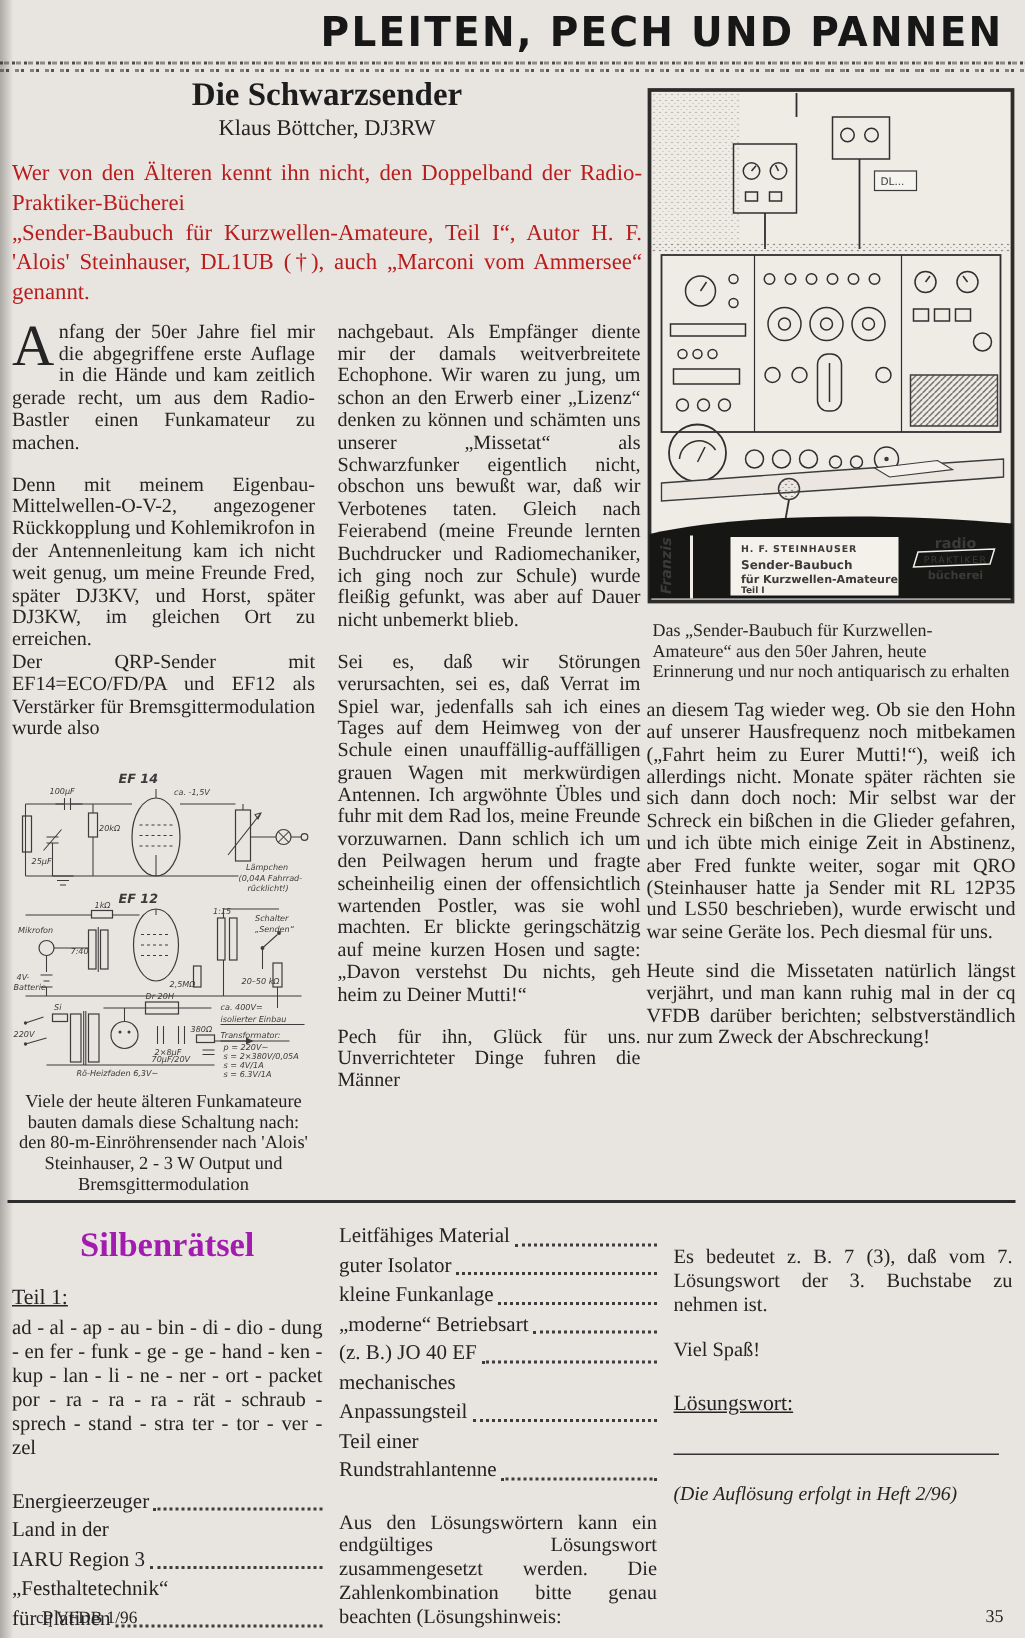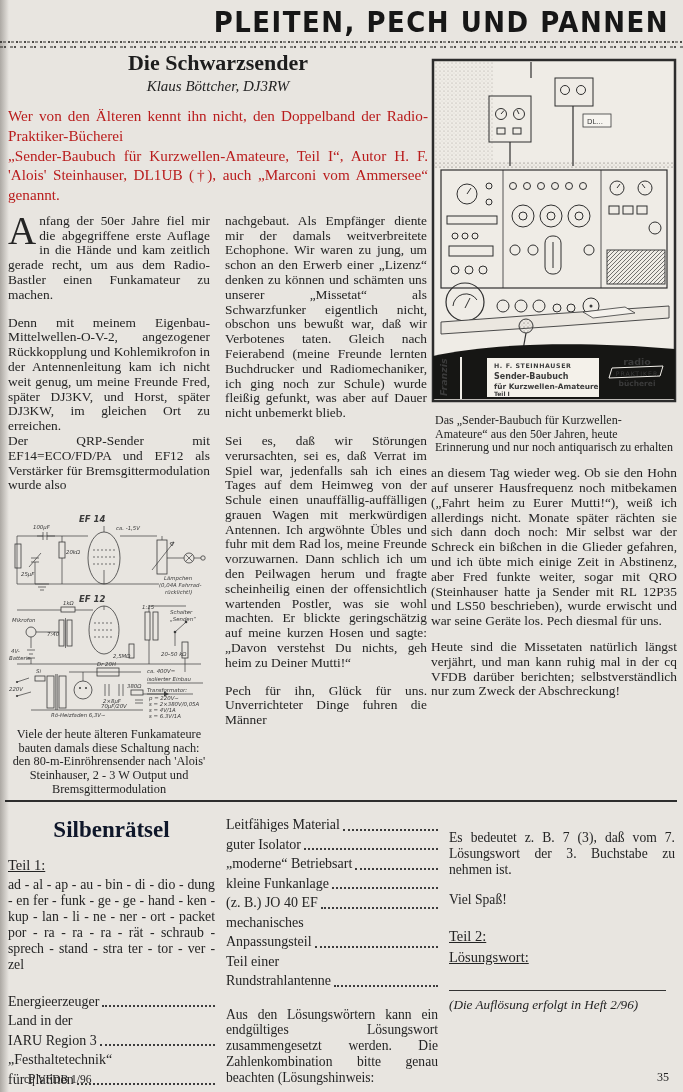--- a/index.html
+++ b/index.html
@@ -10,46 +10,46 @@
        background:linear-gradient(90deg,rgba(75,70,64,.38),rgba(75,70,64,0));pointer-events:none}
   .header-title{position:absolute;top:7px;right:14px;
        font-family:"DejaVu Sans",sans-serif;font-weight:bold;font-size:26px;
        letter-spacing:1.5px;color:#171717;transform:scaleY(1.06)}
   .rule-speckle{position:absolute;top:41px;left:0;width:683px;height:8px;
        background:
         repeating-linear-gradient(90deg,rgba(50,48,45,.85) 0 2px,rgba(50,48,45,0) 2px 3px,rgba(50,48,45,.5) 3px 6px,rgba(50,48,45,0) 6px 8px) 0 0/683px 2.2px no-repeat,
         repeating-linear-gradient(90deg,rgba(50,48,45,.55) 0 3px,rgba(50,48,45,0) 3px 4px,rgba(50,48,45,.8) 4px 6px,rgba(50,48,45,0) 6px 10px) 0 4.5px/683px 2.2px no-repeat}
   .left-main{position:absolute;top:50px;left:8px;width:420px}
   h1.article-title{margin:0;text-align:center;font-size:22px;font-weight:bold;color:#1d1d1d}
-  .author{text-align:center;font-style:italic;font-size:15px;margin:2px 0 11px}
+  .author{text-align:center;font-size:15px;margin:2px 0 11px}
   .lead{font-weight:normal;font-size:15.2px;line-height:1.3;text-align:justify;margin:0 0 9px;color:#b91c1c}
   .cols{display:flex;gap:15px}
   .col{width:202px;font-size:13.4px;line-height:14.8px}
   .col p{margin:0 0 13px;text-align:justify}
   .col p.nogap{margin-bottom:0}
   .dropcap{float:left;font-size:39px;line-height:29px;padding:2px 3px 0 0;font-weight:normal}
   .schematic{margin:3px 0 6px}
   .fig-caption{font-size:12.3px;text-align:center;line-height:1.12;margin:0 2px}
   .right-col{position:absolute;top:58px;left:431px;width:246px;font-size:13.4px;line-height:14.8px}
   .right-col p{margin:11px 0 0;text-align:justify}
   .photo-caption{font-size:12px;text-align:left;line-height:1.15;margin-top:7px;padding:0 4px}
   .section-divider{position:absolute;top:800px;left:5px;width:672px;border-top:2px solid #2d2d2d}
   .puzzle{position:absolute;top:814px;left:8px;width:667px;display:flex;gap:11px}
   .pcol{line-height:1.16;font-size:13.6px}
   .pcol.c1{width:207px}.pcol.c2{width:212px}.pcol.c3{width:226px}
-  h2.puzzle-title{margin:3px 0 13px;text-align:center;font-size:23px;color:#0f172a}
+  h2.puzzle-title{margin:3px 0 13px;text-align:center;font-size:23px;color:#a21caf}
   .plabel{text-decoration:underline;font-size:14.5px;margin:0 0 4px}
   .syll{text-align:justify;margin:0 0 17px;font-size:13.8px}
   .clue{display:flex;align-items:flex-end;min-height:19.5px;font-size:14px}
   .clue .leader{flex:1;border-bottom:2px dotted #3c3c3c;margin:0 0 3px 3px}
   .pnote{text-align:justify;margin:17px 0 1px}
   .pexplain{text-align:justify;margin:16px 0 15px}
   .fun{margin:0 0 20px}
   .sol{margin:2px 0 0;line-height:1.38}
-  .footnote{margin-top:24px;padding-top:6px;border-top:1.5px solid #333;font-style:italic;font-size:13.2px;width:96%}
+  .footnote{margin-top:24px;padding-top:18px;border-top:1.5px solid #333;font-style:italic;font-size:13.2px;width:96%}
   .footer{position:absolute;left:24px;right:14px;bottom:7px;display:flex;justify-content:space-between;align-items:flex-end}
   .footer .fl{font-size:11.5px}
   .footer .pageno{font-size:12px}
   svg text{fill:#3b3b3b;font-family:"DejaVu Sans",sans-serif}
   svg .hand{font-style:italic;font-size:5.4px}
   svg .tube-label{font-size:8.5px;font-weight:bold;font-style:italic}
   svg .wire{stroke:#3b3b3b;stroke-width:.7;fill:none}
   svg .comp{stroke:#3b3b3b;stroke-width:.8;fill:none}
   svg .ink{stroke:#2f2f2f;fill:none}
 </style>
@@ -329,25 +329,25 @@
       <div>
         <div class="clue">
             <span>Leitfähiges Material</span>
             <span class="leader"></span>
           </div>
         <div class="clue">
             <span>guter Isolator</span>
             <span class="leader"></span>
           </div>
         <div class="clue">
+            <span>kleine Funkanlage</span>
+            <span class="leader"></span>
+          </div>
+        <div class="clue">
             <span>„moderne“ Betriebsart</span>
-            <span class="leader"></span>
-          </div>
-        <div class="clue">
-            <span>kleine Funkanlage</span>
             <span class="leader"></span>
           </div>
         <div class="clue">
             <span>(z. B.) JO 40 EF</span>
             <span class="leader"></span>
           </div>
         <div class="clue">
             <span>mechanisches</span>
           </div>
         <div class="clue">
@@ -361,21 +361,20 @@
             <span>Rundstrahlantenne</span>
             <span class="leader"></span>
           </div>
       </div>
       <p class="pnote">Aus den Lösungswörtern kann ein endgültiges Lösungswort zusammengesetzt werden. Die Zahlenkombination bitte genau beachten (Lösungshinweis:</p>
     </div>
 
     <div class="pcol c3">
       <p class="pexplain">Es bedeutet z. B. 7 (3), daß vom 7. Lösungswort der 3. Buchstabe zu nehmen ist.</p>
       <div class="fun">Viel Spaß!</div>
-      <div class="plabel">Teil 2:</div>
       <div class="plabel">Lösungswort:</div>
       <div class="footnote">(Die Auflösung erfolgt in Heft 2/96)</div>
     </div>
   </div>
 
   <div class="footer">
     <span class="fl">cq VFDB 1/96</span>
     <span class="pageno">35</span>
   </div>
 </div>

